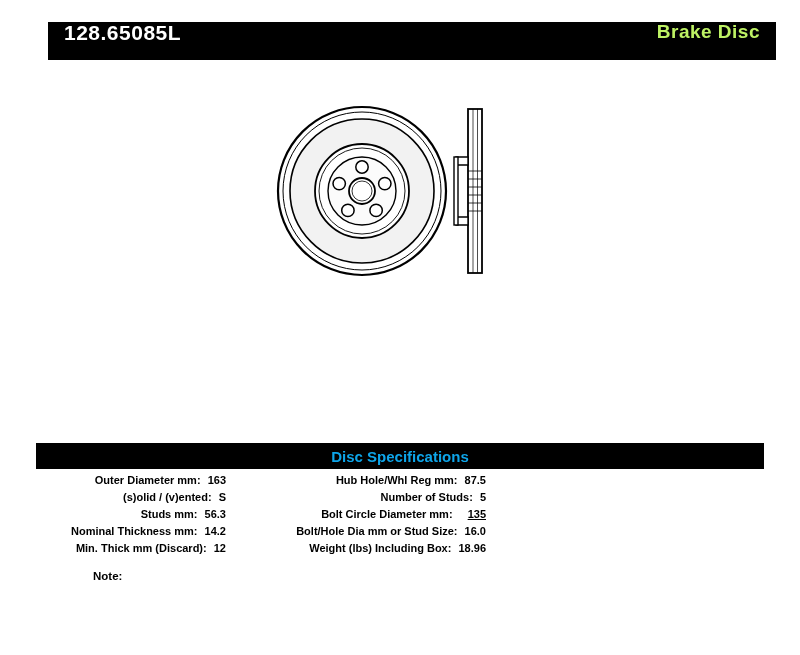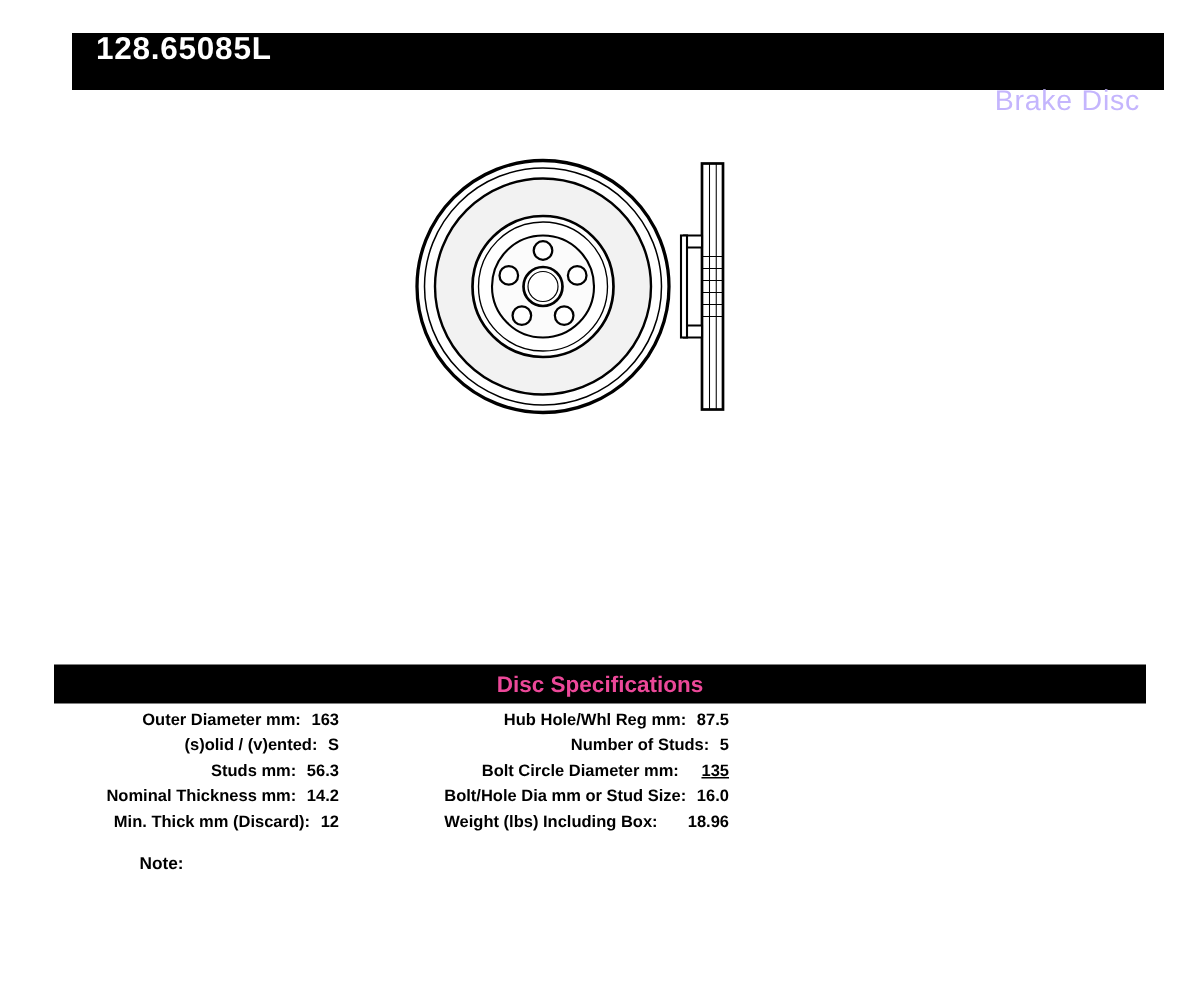--- a/index.html
+++ b/index.html
@@ -37,46 +37,45 @@
     padding: 0 16px;
   }
   .part-number {
     color: #ffffff;
     font-size: 21px;
     font-weight: bold;
     letter-spacing: 0.5px;
     line-height: 1;
   }
   .header-title {
-    color: #c4b5fd;
+    color: #bef264;
     font-size: 19px;
-    font-weight: normal;
+    font-weight: bold;
     letter-spacing: 0.5px;
     line-height: 1;
-    margin-top: 36px;
   }
 
   
   .drawing {
     position: absolute;
     left: 270px;
     top: 95px;
     width: 290px;
     height: 200px;
   }
 
   
   .spec-header {
     position: absolute;
     left: 36px;
     top: 443px;
     width: 728px;
     height: 26px;
     background: #000000;
-    color: #ec4899;
+    color: #0ea5e9;
     font-size: 15px;
     font-weight: bold;
     display: flex;
     align-items: center;
     justify-content: center;
     box-sizing: border-box;
   }
 
   .spec-body {
     position: absolute;
@@ -210,21 +209,21 @@
       <div class="spec-row">
         <span>Bolt Circle Diameter mm:</span>
         <span class="val" style="margin-left: 12px; text-decoration: underline;">135</span>
       </div>
       <div class="spec-row">
         <span>Bolt/Hole Dia mm or Stud Size:</span>
         <span class="val" style="margin-left: 4px;">16.0</span>
       </div>
       <div class="spec-row">
         <span>Weight (lbs) Including Box:</span>
-        <span class="val" style="margin-left: 17px;">18.96</span>
+        <span class="val" style="margin-left: 4px;">18.96</span>
       </div>
     </div>
 
 
   </div>
 
   <div class="note">
     <span>Note:</span>
     <span></span>
   </div>

